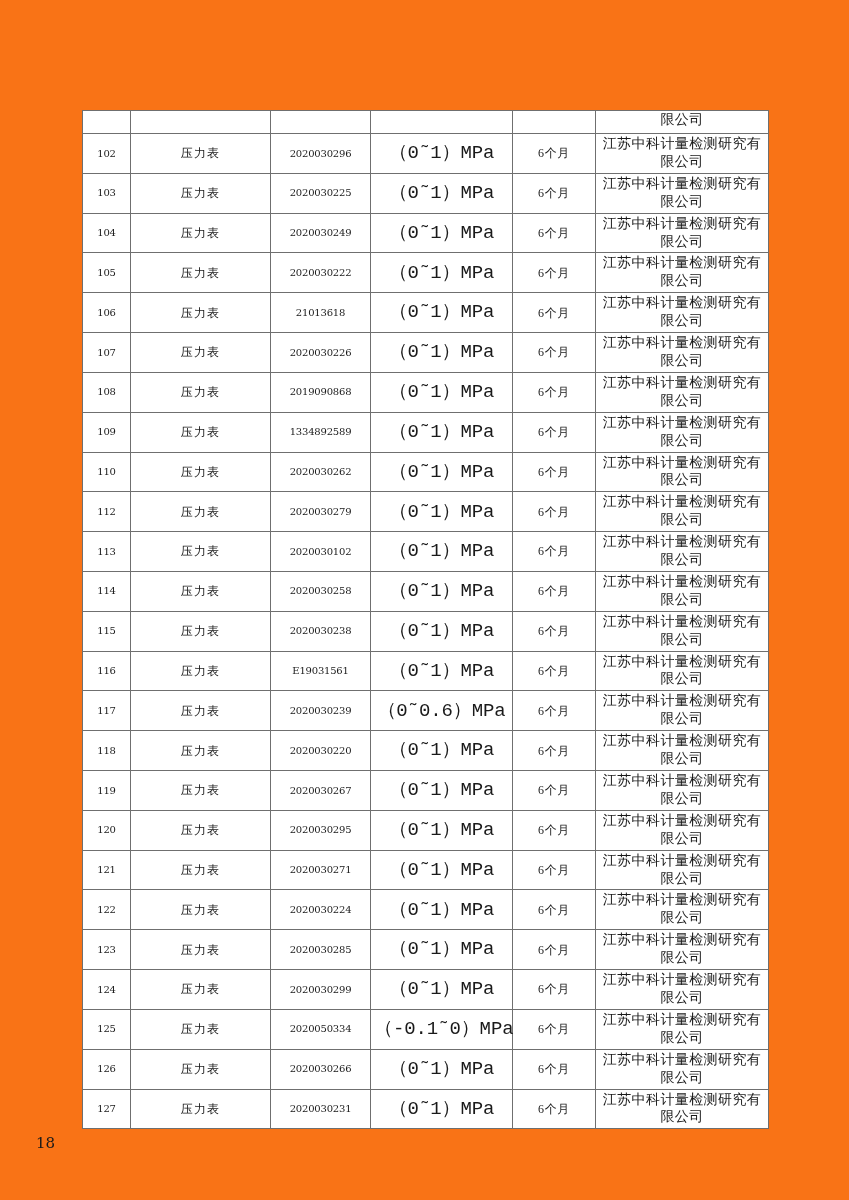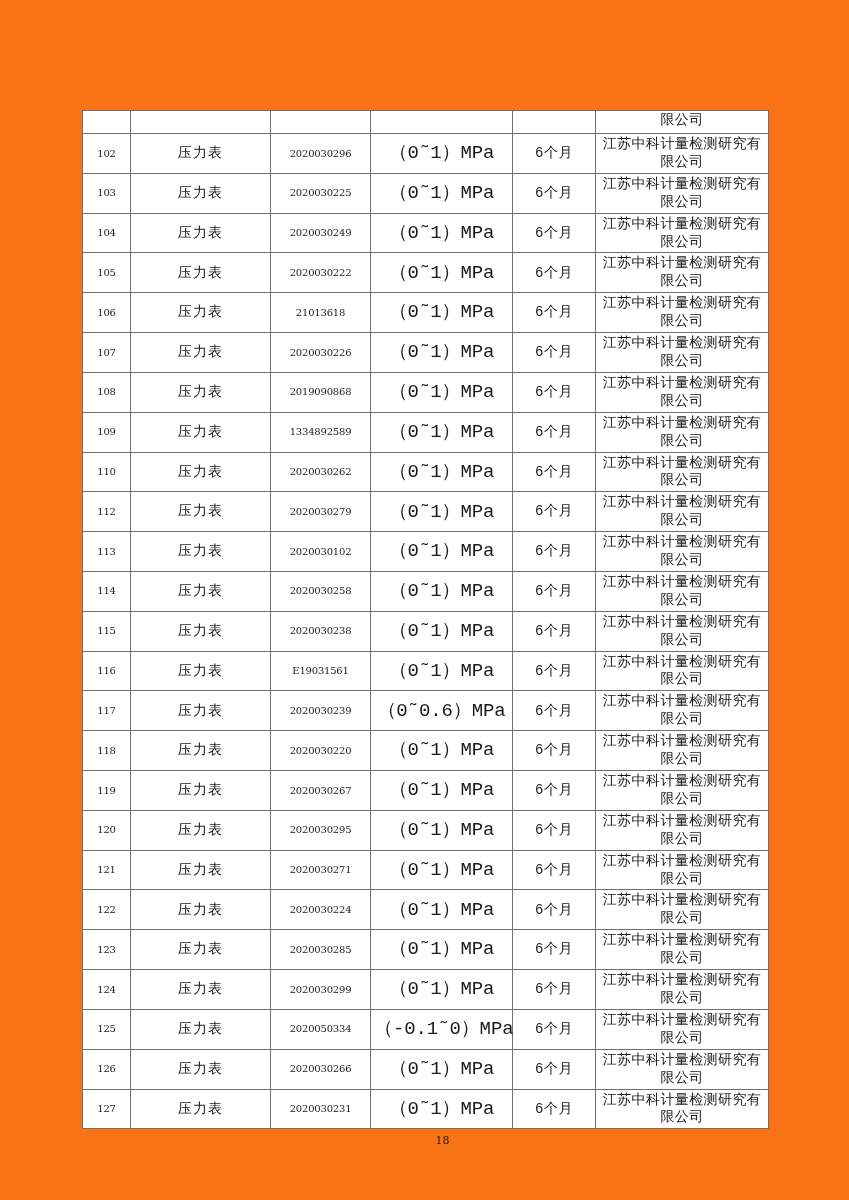--- a/index.html
+++ b/index.html
@@ -61,35 +61,35 @@
     padding: 2px 3px;
   }
 
   .idx, .sn {
     font-family: "DejaVu Serif", "Liberation Serif", serif;
     font-size: 10px;
     letter-spacing: -0.2px;
   }
 
   .zh {
-    font-family: Liberation Mono, monospace;
-    font-size: 14px;
+    font-family: Liberation Sans, sans-serif;
+    font-size: 12px;
     letter-spacing: 1.2px;
   }
 
   .rng {
     font-family: Liberation Mono, monospace;
     font-size: 19px;
     letter-spacing: -0.1px;
     white-space: nowrap;
   }
 
   .cyc {
-    font-family: Liberation Mono, monospace;
-    font-size: 14px;
+    font-family: Liberation Serif, serif;
+    font-size: 12px;
     letter-spacing: 0.6px;
     white-space: nowrap;
   }
 
   .org {
     font-family: "DejaVu Serif", "Liberation Serif", serif;
     font-size: 14px;
     letter-spacing: 0.4px;
     line-height: 1.28;
     display: block;
@@ -109,23 +109,22 @@
     padding-top: 0;
     line-height: 1.18;
   }
 
   
   .page-number {
     position: absolute;
     left: 0;
     right: 0;
     top: 1134px;
-    text-align: center;
     font-family: "DejaVu Serif", "Liberation Serif", serif;
-    font-size: 11px;
+    font-size: 15px;
     color: #1a1a1a;
     margin-left: 36px;
   }
 </style>
 </head>
 <body>
 
 <div class="page">
 
   <div class="table-wrap">

